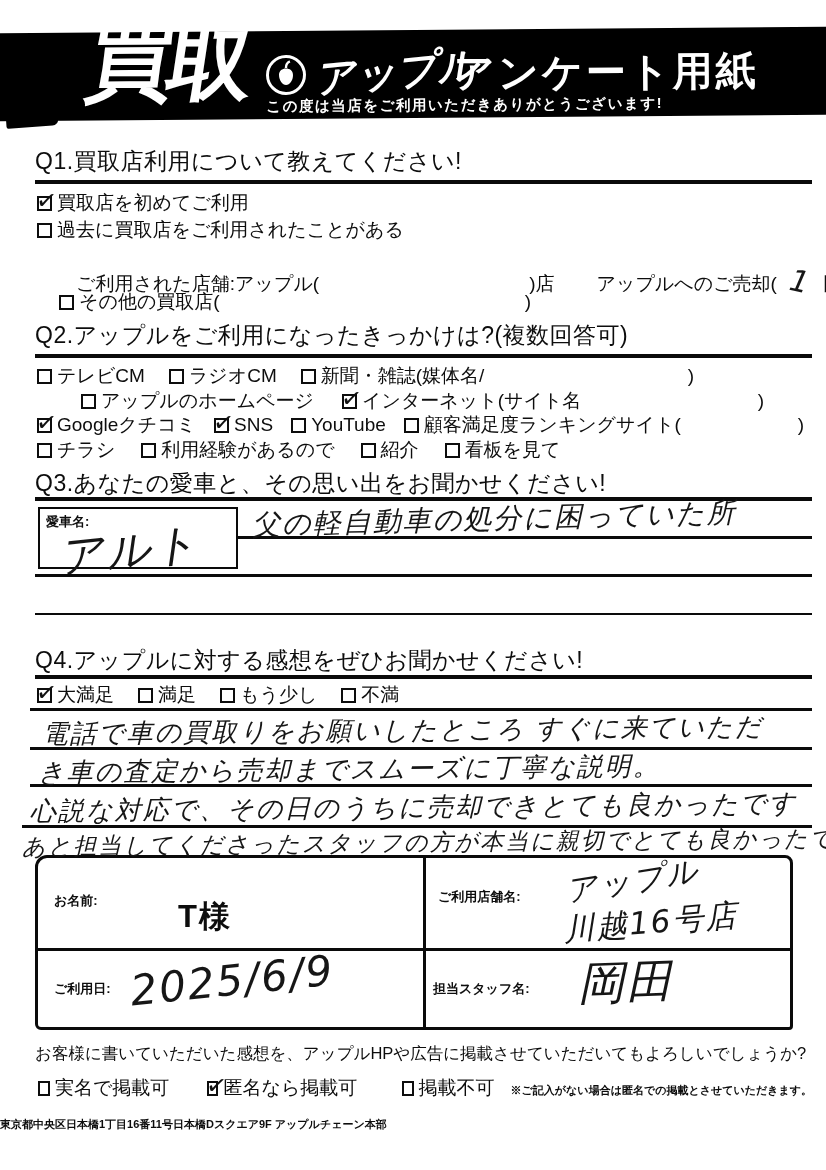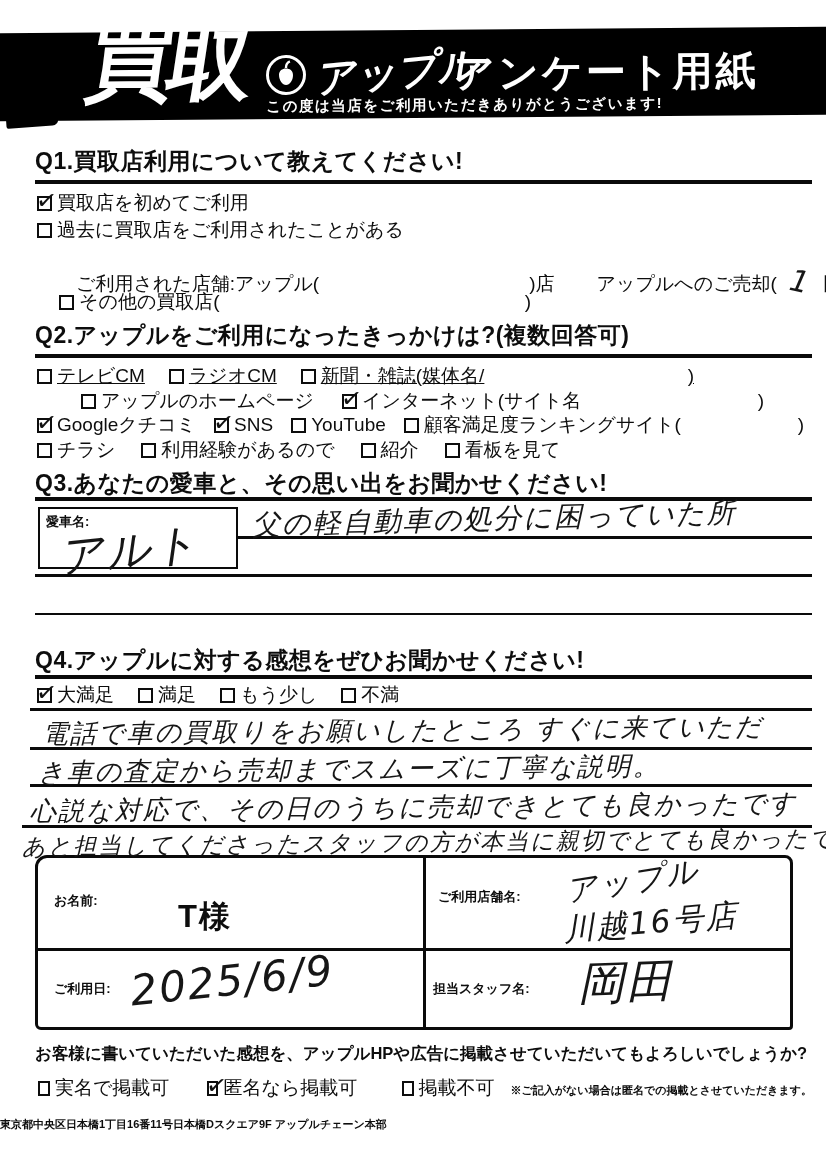--- a/index.html
+++ b/index.html
@@ -33,21 +33,21 @@
   .banner-sub {
     position:absolute; left:274px; top:66px; color:#fff;
     font-size:14.5px; font-weight:700; letter-spacing:1.5px; white-space:nowrap;
   }
   #banner-smudge {
     position:absolute; left:6px; top:110px; width:52px; height:17px;
     background:#000; border-radius:3px 8px 6px 2px; transform:rotate(-4deg);
   }
   
   .sec-title {
-    font-size:23px; font-weight:700; letter-spacing:0.5px; white-space:nowrap;
+    font-size:23px; font-weight:400; letter-spacing:0.5px; white-space:nowrap;
   }
   .rule { position:absolute; background:#0a0a0a; }
   
   .cb {
     display:inline-block; width:15px; height:15px; border:2.2px solid #0d0d0d;
     margin-right:5px; vertical-align:-2px; position:relative; background:#fff;
   }
   .cb.checked::after {
     content:"✓"; position:absolute; left:-3px; top:-12px; font-size:25px;
     font-weight:600; color:#111; transform:rotate(8deg);
@@ -110,21 +110,21 @@
   <div class="abs optrow" style="left:59px; top:289px;">
     <span class="cb"></span>
     <span class="opt">その他の買取店(</span>
     <span style="display:inline-block; width:305px;"></span>
     <span class="opt">)</span>
   </div>
 
   <div class="abs sec-title" style="left:35px; top:320px;">Q2.アップルをご利用になったきっかけは?(複数回答可)</div>
   <div class="rule" style="left:35px; top:354px; width:777px; height:4px;"></div>
 
-  <div class="abs optrow" style="left:37px; top:363px; width:775px;text-decoration:underline;">
+  <div class="abs optrow" style="left:37px; top:363px; width:775px;">
     <span class="cb"></span>
     <span class="opt">テレビCM</span>
     <span style="width:24px;"></span>
     <span class="cb"></span>
     <span class="opt">ラジオCM</span>
     <span style="width:24px;"></span>
     <span class="cb"></span>
     <span class="opt">新聞・雑誌(媒体名/</span>
     <span class="opt" style="margin-left:auto; margin-right:118px;">)</span>
   </div>
@@ -214,21 +214,21 @@
     <span class="hand abs" style="left:527px; top:2px; font-size:31px; transform:rotate(-9deg);">アップル</span>
     <span class="hand abs" style="left:525px; top:44px; font-size:31px; transform:rotate(-5deg);">川越16号店</span>
 
     <span class="cell-label" style="left:16px; top:122px;">ご利用日:</span>
     <span class="hand abs" style="left:92px; top:98px; font-size:42px; transform:rotate(-6deg);">2025/6/9</span>
 
     <span class="cell-label" style="left:395px; top:122px;">担当スタッフ名:</span>
     <span class="hand abs" style="left:540px; top:94px; font-size:46px; transform:rotate(-2deg);">岡田</span>
   </div>
 
-  <div class="abs" style="left:35px; top:1043px; font-size:16.5px; font-weight:700; white-space:nowrap;">お客様に書いていただいた感想を、アップルHPや広告に掲載させていただいてもよろしいでしょうか?</div>
+  <div class="abs" style="left:35px; top:1043px; font-size:16.5px; font-weight:400; white-space:nowrap;">お客様に書いていただいた感想を、アップルHPや広告に掲載させていただいてもよろしいでしょうか?</div>
 
   <div class="abs optrow" style="left:38px; top:1075px; width:774px;">
     <span class="cb"></span>
     <span class="opt">実名で掲載可</span>
     <span style="width:52px;"></span>
     <span class="cb checked"></span>
     <span class="opt">匿名なら掲載可</span>
     <span style="width:62px;"></span>
     <span class="cb"></span>
     <span class="opt">掲載不可</span>

